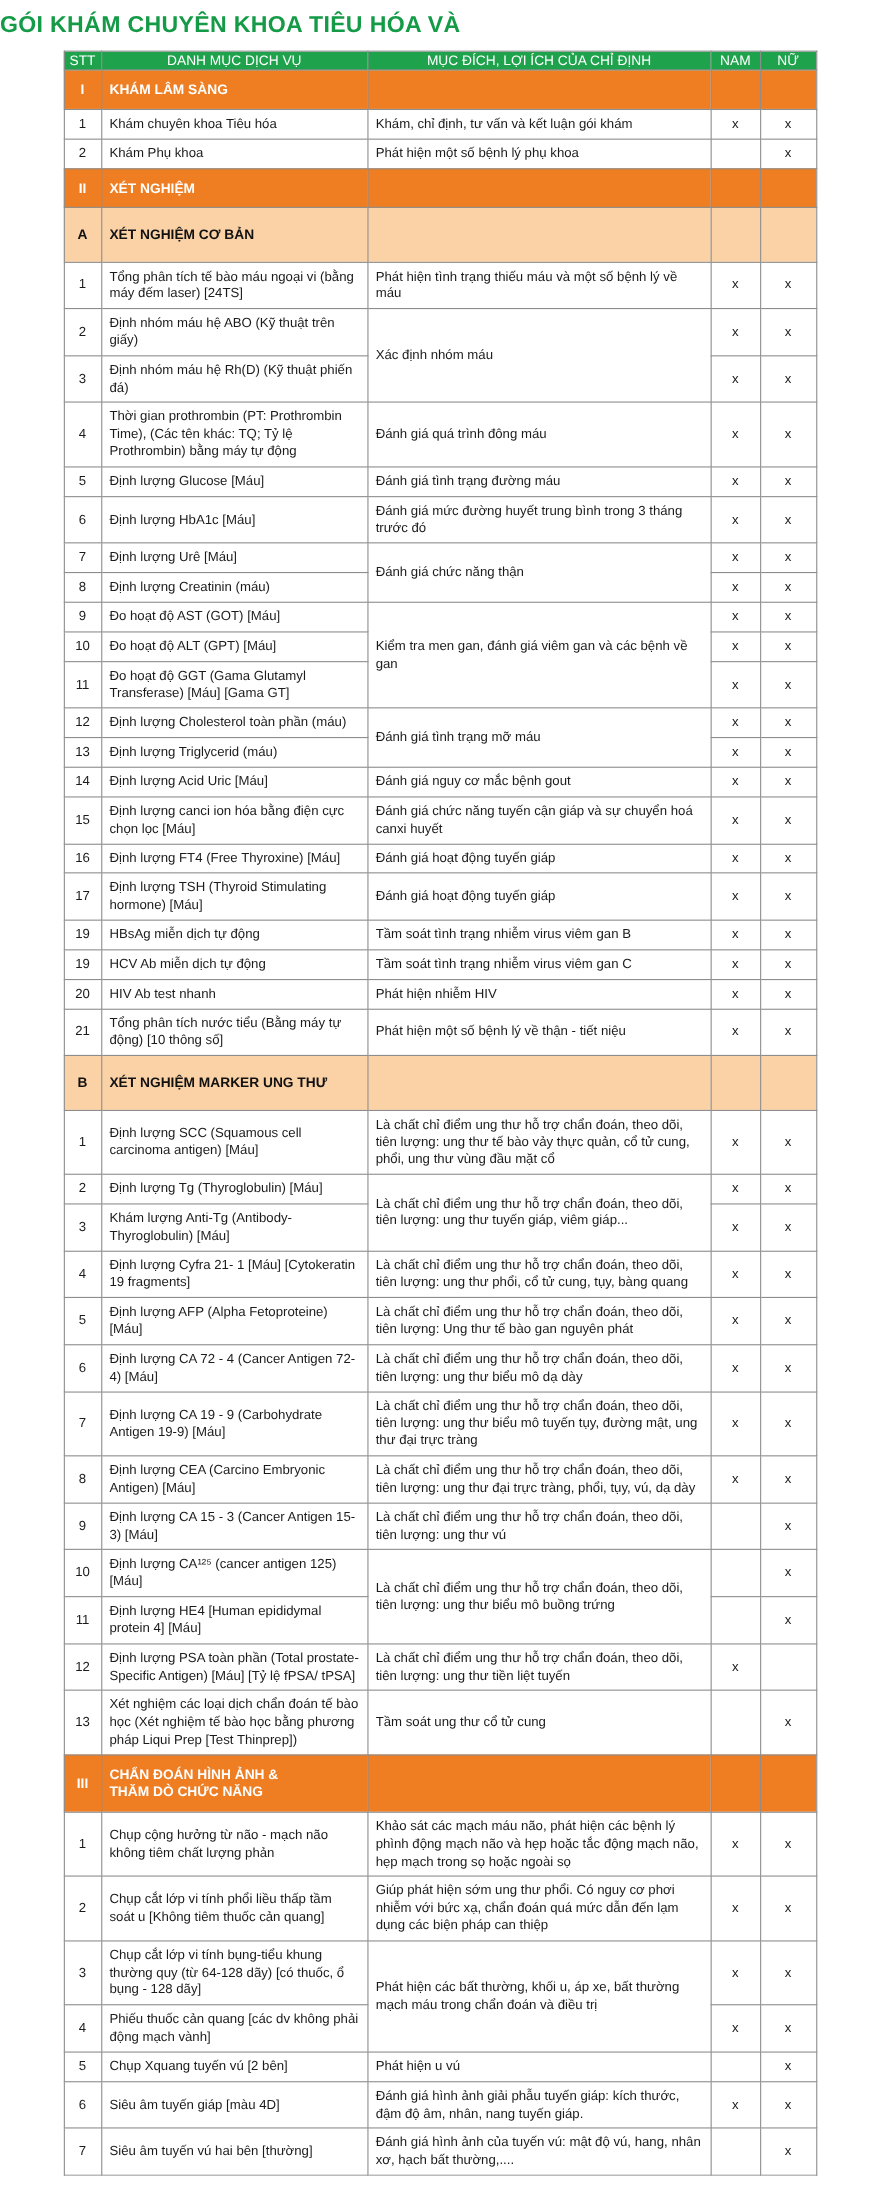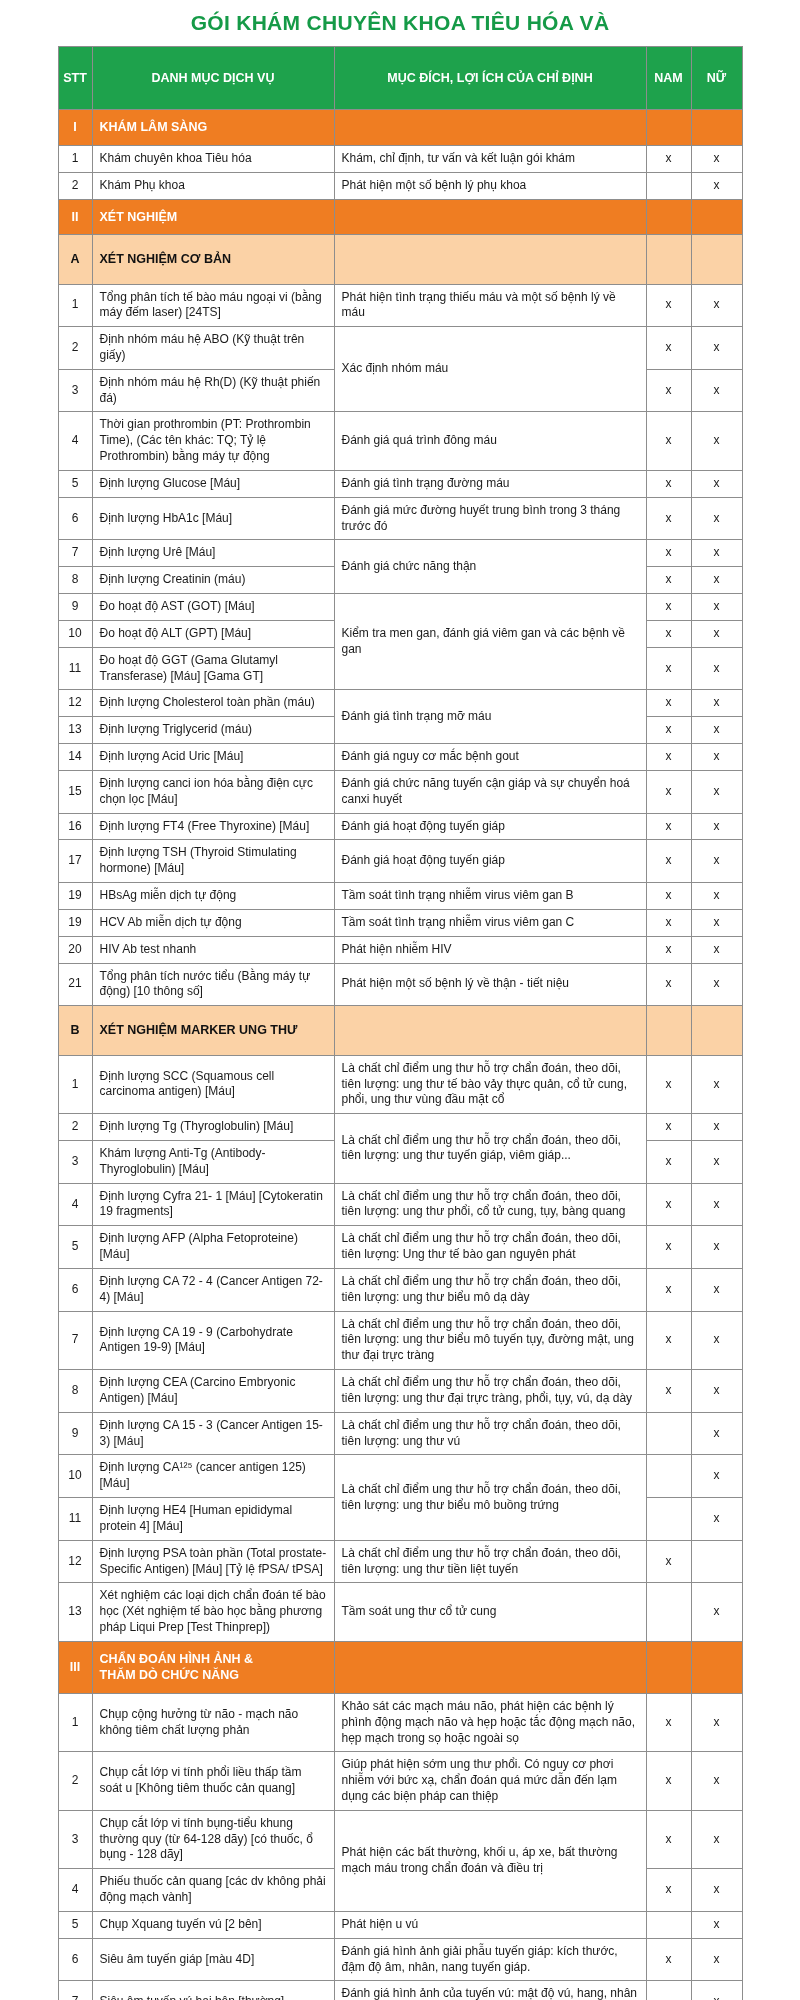--- a/index.html
+++ b/index.html
@@ -12,21 +12,21 @@
   }
   *{box-sizing:border-box;}
   html,body{margin:0;padding:0;}
   body{
     width:800px;
     background:#ffffff;
     font-family:"Liberation Sans", sans-serif;
     color:var(--ink);
   }
   .title{
-    text-align:center;
+    text-align:left;
     color:var(--title-green);
     font-weight:bold;
     font-size:21px;
     line-height:1.35;
     padding-top:9px;
     letter-spacing:.3px;
   }
   table{
     border-collapse:collapse;
     width:684px;
@@ -39,22 +39,22 @@
   col.c-nam{width:45px;}
   col.c-nu{width:51px;}
   th,td{
     border:1px solid var(--border);
     vertical-align:middle;
   }
   thead th{
     background:var(--green);
     color:#fff;
     font-size:12.5px;
-    font-weight:bold;
-    padding:24px 3px;
+    font-weight:normal;
+    padding:1px 3px;
     text-align:center;
     margin-top:32px;
   }
   td{
     font-size:12px;
     line-height:1.32;
     padding:5px 7px;
   }
   td.stt, td.mark{ text-align:center; padding-left:2px; padding-right:2px;}
   tr.sec-orange td{

